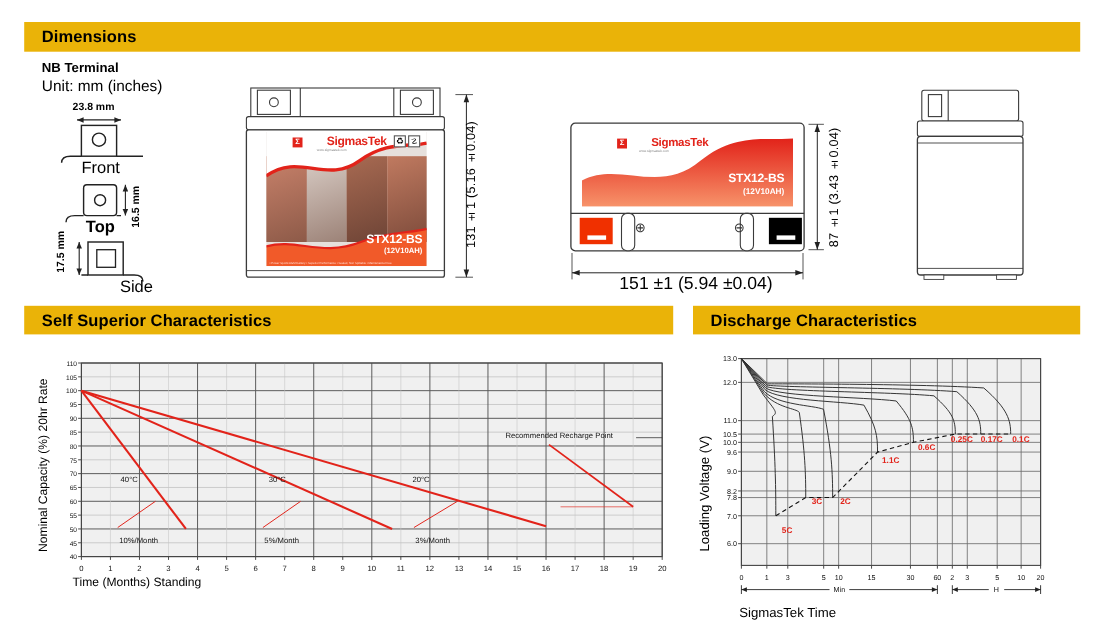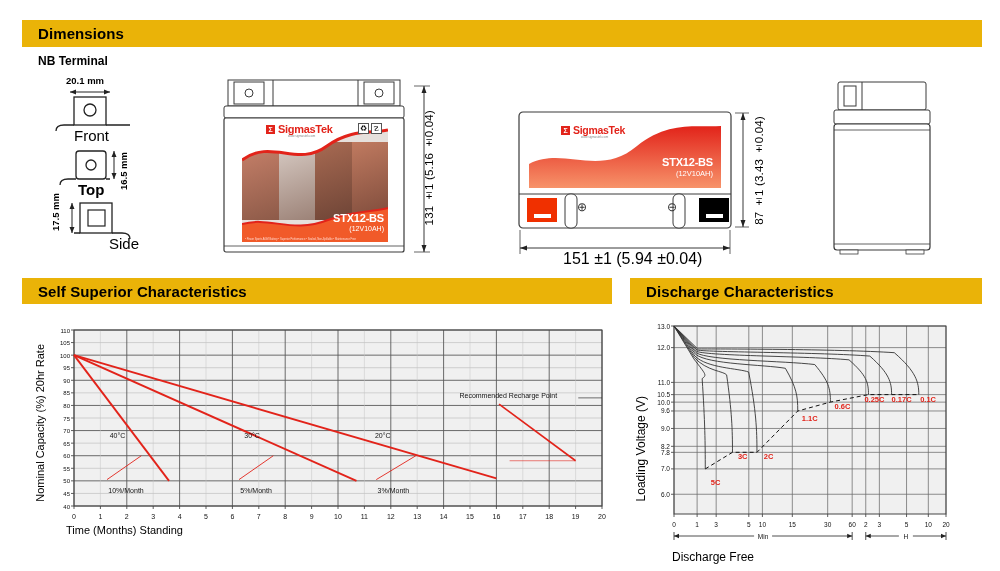--- a/index.html
+++ b/index.html
@@ -51,24 +51,24 @@
     letter-spacing: .2px;
   }
   .dimlabel-h { position: absolute; font-size: 16px; white-space: nowrap; }
 
   
   .lbl-brandrow { display:flex; align-items:center; gap:3px; }
   .lbl-sigma {
     background:#e2231a; color:#fff; font-weight:bold;
     display:flex; align-items:center; justify-content:center;
   }
-  .lbl-brandtext { color:#e2231a; font-weight:bold; letter-spacing:-.3px; }
+  .lbl-brandtext { color:#e2231a; font-weight:bold; letter-spacing:-.3px;margin-left:19px; }
   .lbl-www { color:#888; }
   .lbl-model { color:#fff; font-weight:bold; text-align:left; letter-spacing:-.2px;}
-  .lbl-cap   { color:#fff; font-weight:normal; text-align:right;margin-left:47px; }
+  .lbl-cap   { color:#fff; font-weight:bold; text-align:right;margin-left:47px; }
   .lbl-feat  { color:#ffd9cf; white-space:nowrap; }
 
   
   .chart-wrap { position: absolute; }
   #chart-self { left: 36px; top: 322px; width: 576px; height: 225px; }
   #chart-dis  { left: 634px; top: 318px; width: 356px; height: 250px; }
 
   .axis-title-y {
     position: absolute;
     writing-mode: vertical-rl;
@@ -82,24 +82,25 @@
 <body>
 
 <div class="page">
 
   <div class="sec-bar" id="bar-dimensions">
     <span>Dimensions</span>
   </div>
 
   <div id="nb-block">
     <div class="nb-title">NB Terminal</div>
+    <div class="nb-unit">Unit: mm (inches)</div>
 
     <div class="nb-views">
 
-      <span class="dimtext" style="left:28px; top:2px;">20.1 mm</span>
+      <span class="dimtext" style="left:28px; top:2px;">23.8 mm</span>
       <svg width="175" height="180" style="position:absolute;left:0;top:0;">
 
         <g stroke="#222" stroke-width="1" fill="none">
           <line x1="32" y1="19" x2="72" y2="19"></line>
           <polygon points="32,19 38,16.5 38,21.5" fill="#222" stroke="none"></polygon>
           <polygon points="72,19 66,16.5 66,21.5" fill="#222" stroke="none"></polygon>
         </g>
 
         <rect x="36" y="24" width="32" height="28" fill="#fff" stroke="#222" stroke-width="1.3"></rect>
         <circle cx="52" cy="37" r="6" fill="#fff" stroke="#222" stroke-width="1.3"></circle>
@@ -508,16 +509,16 @@
         <polygon points="218.16 218 213.16 215.8 213.16 220.2" fill="#222"></polygon>
         <line x1="231.76" y1="214" x2="231.76" y2="222" stroke="#222" stroke-width="0.8"></line>
         <polygon points="231.76 218 236.76 215.8 236.76 220.2" fill="#222"></polygon>
         <line x1="312" y1="214" x2="312" y2="222" stroke="#222" stroke-width="0.8"></line>
         <polygon points="312 218 307 215.8 307 220.2" fill="#222"></polygon>
         <rect x="120.07999999999998" y="213" width="18" height="9" fill="#fff"></rect>
         <text x="129.07999999999998" y="220.5" font-size="6.5" fill="#111" font-family="&quot;Liberation Sans&quot;, sans-serif" text-anchor="middle">Min</text>
         <rect x="264.88" y="213" width="14" height="9" fill="#fff"></rect>
         <text x="271.88" y="220.5" font-size="6.5" fill="#111" font-family="&quot;Liberation Sans&quot;, sans-serif" text-anchor="middle">H</text>
       </svg>
-    <span class="axis-title-x" style="left:38px; top:232px; font-size:12px;">Discharge Free</span>
+    <span class="axis-title-x" style="left:38px; top:232px; font-size:12px;">SigmasTek Time</span>
   </div>
 
 </div>
 
 </body></html>

